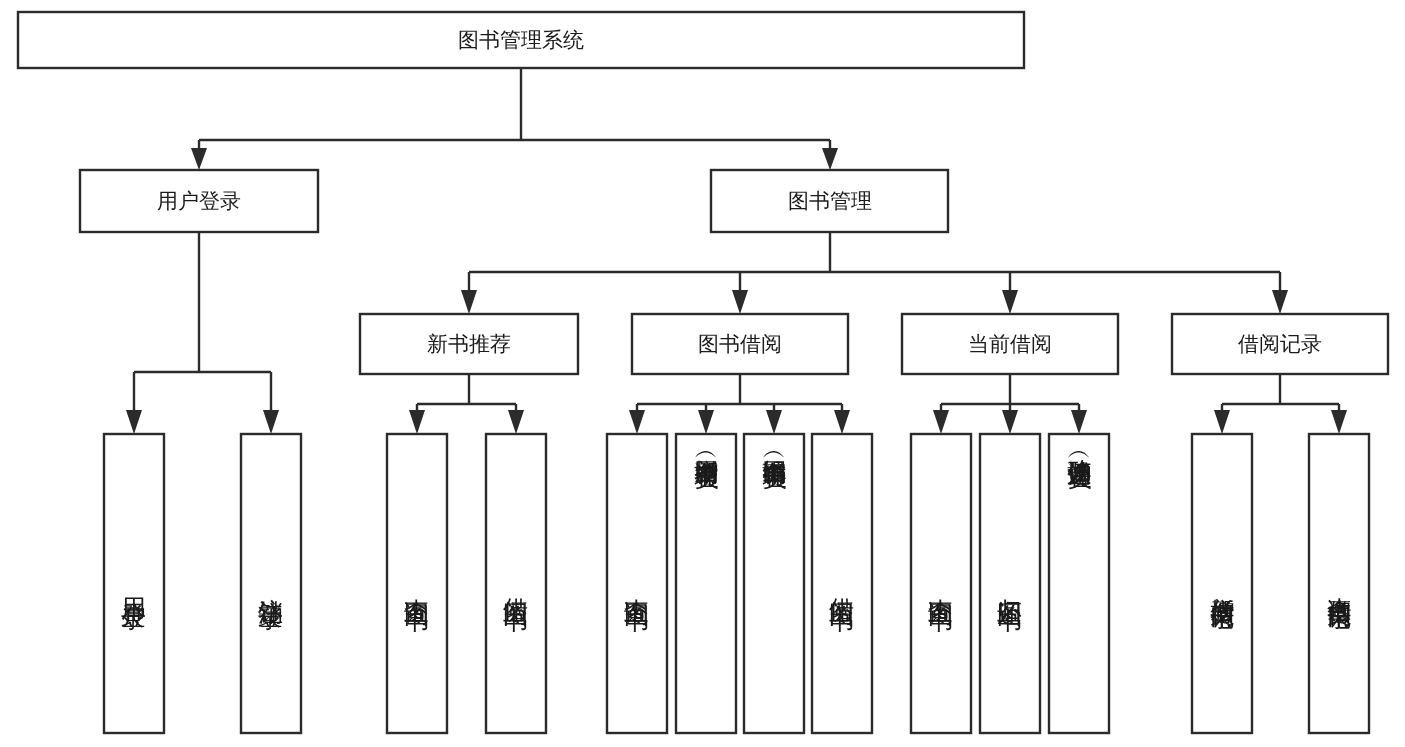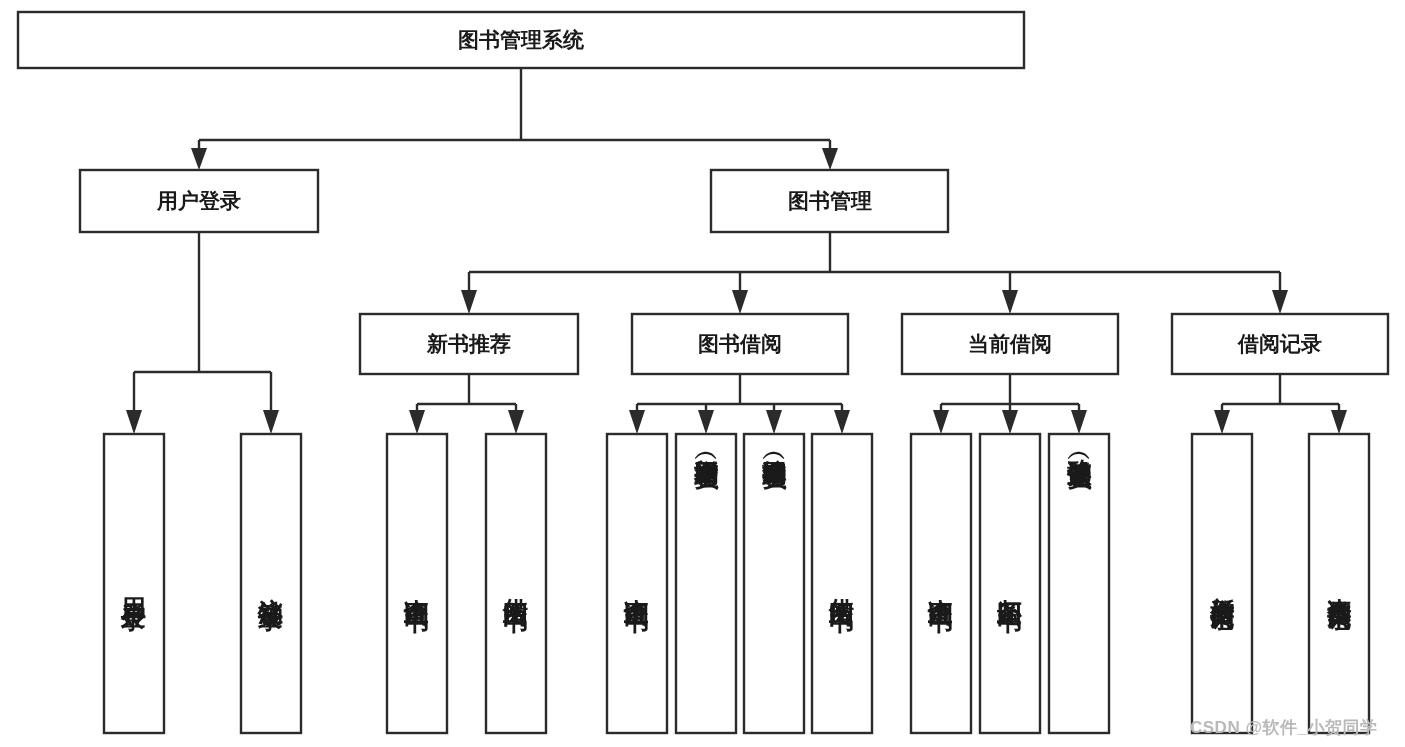--- a/index.html
+++ b/index.html
@@ -12,21 +12,20 @@
     width: 1405px;
     height: 747px;
     font-family: "Liberation Sans", "DejaVu Sans", sans-serif;
     overflow: hidden;
     position: relative;
   }
   #diagram-root {
     position: relative;
     width: 1195px;
     height: 747px;
-    font-weight: bold;
   }
   svg.diagram-svg {
     position: absolute;
     top: 0;
     left: 0;
     width: 1405px;
     height: 747px;
     display: block;
   }
   .node-box {
@@ -256,14 +255,13 @@
     <span class="leaf-label" style="font-size:24px; letter-spacing:1px; margin-top:6px;">确认归还（管理员）</span>
   </div>
 
   <div class="leaf-label-wrap" style="left:1192px; top:434px; width:60px; height:299px;">
     <span class="leaf-label" style="font-size:24px; letter-spacing:2px;">新增借阅记录</span>
   </div>
   <div class="leaf-label-wrap" style="left:1309px; top:434px; width:60px; height:299px;">
     <span class="leaf-label" style="font-size:24px; letter-spacing:2px;">查询借阅记录</span>
   </div>
 
-  <div class="watermark">CSDN @软件_小贺同学</div>
 </div>
 
 </body></html>

